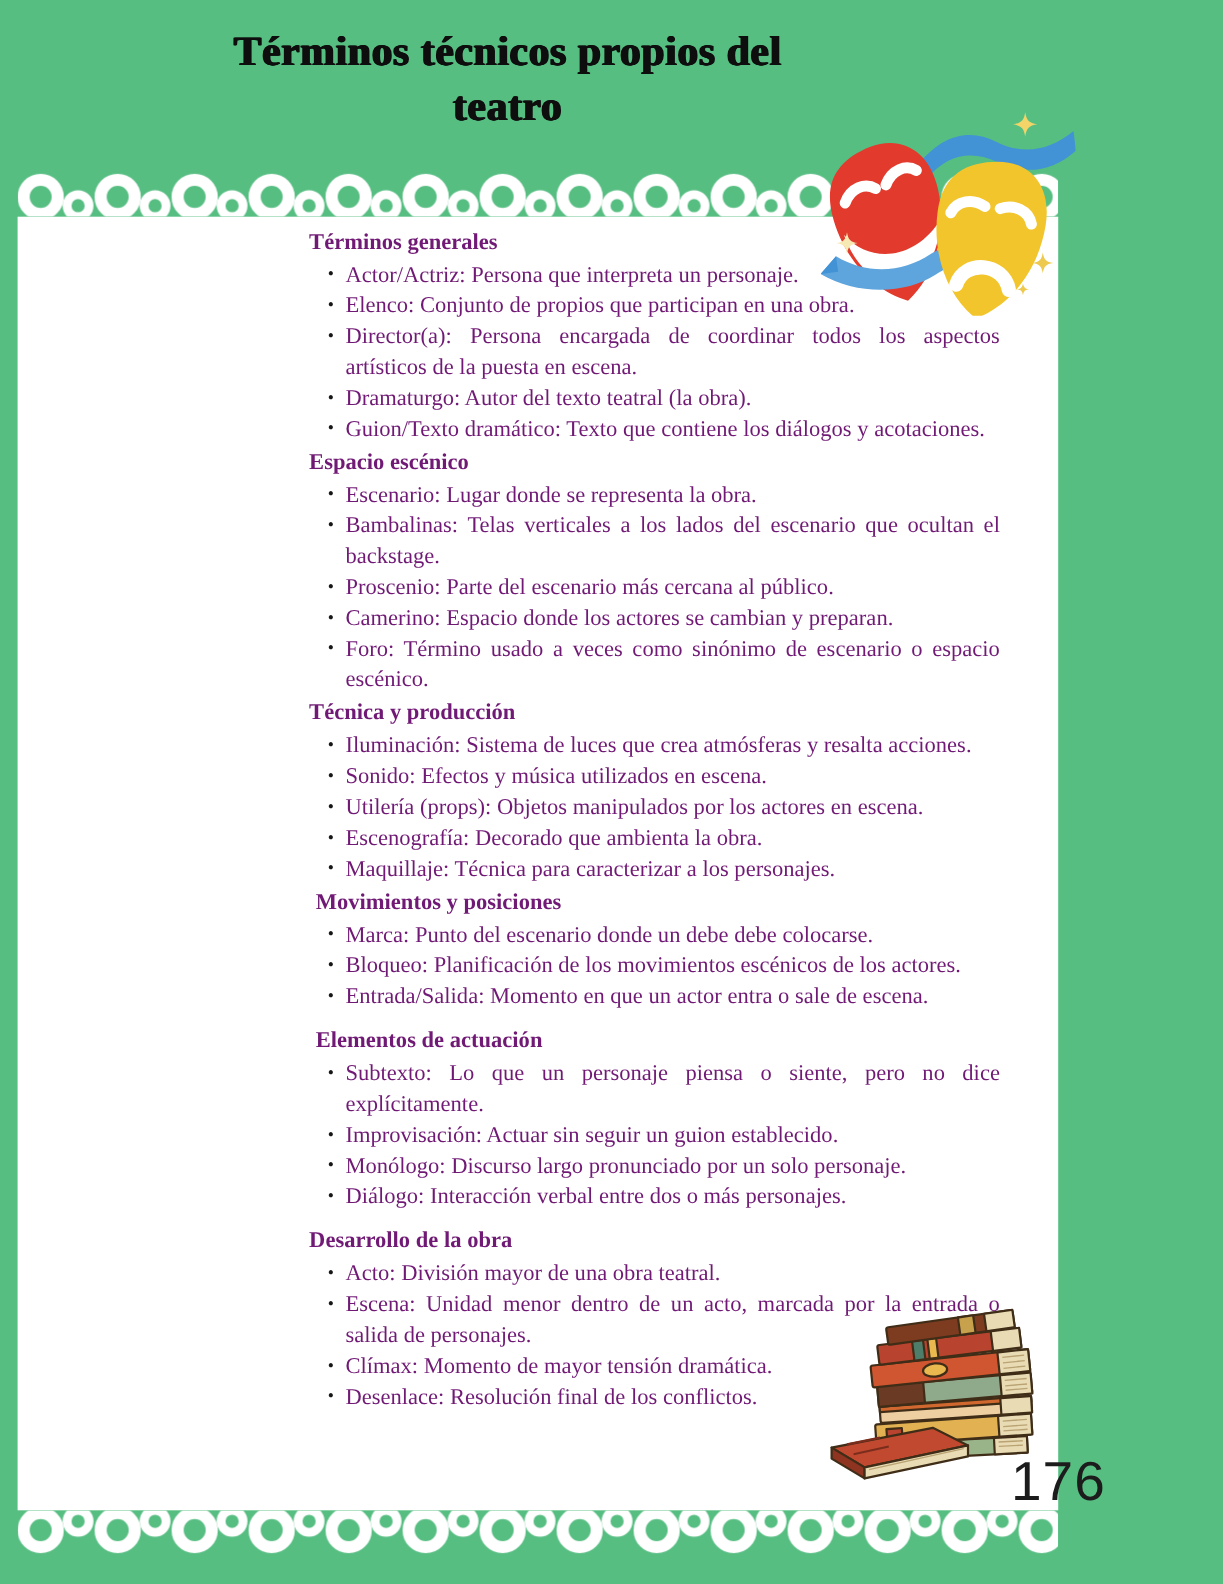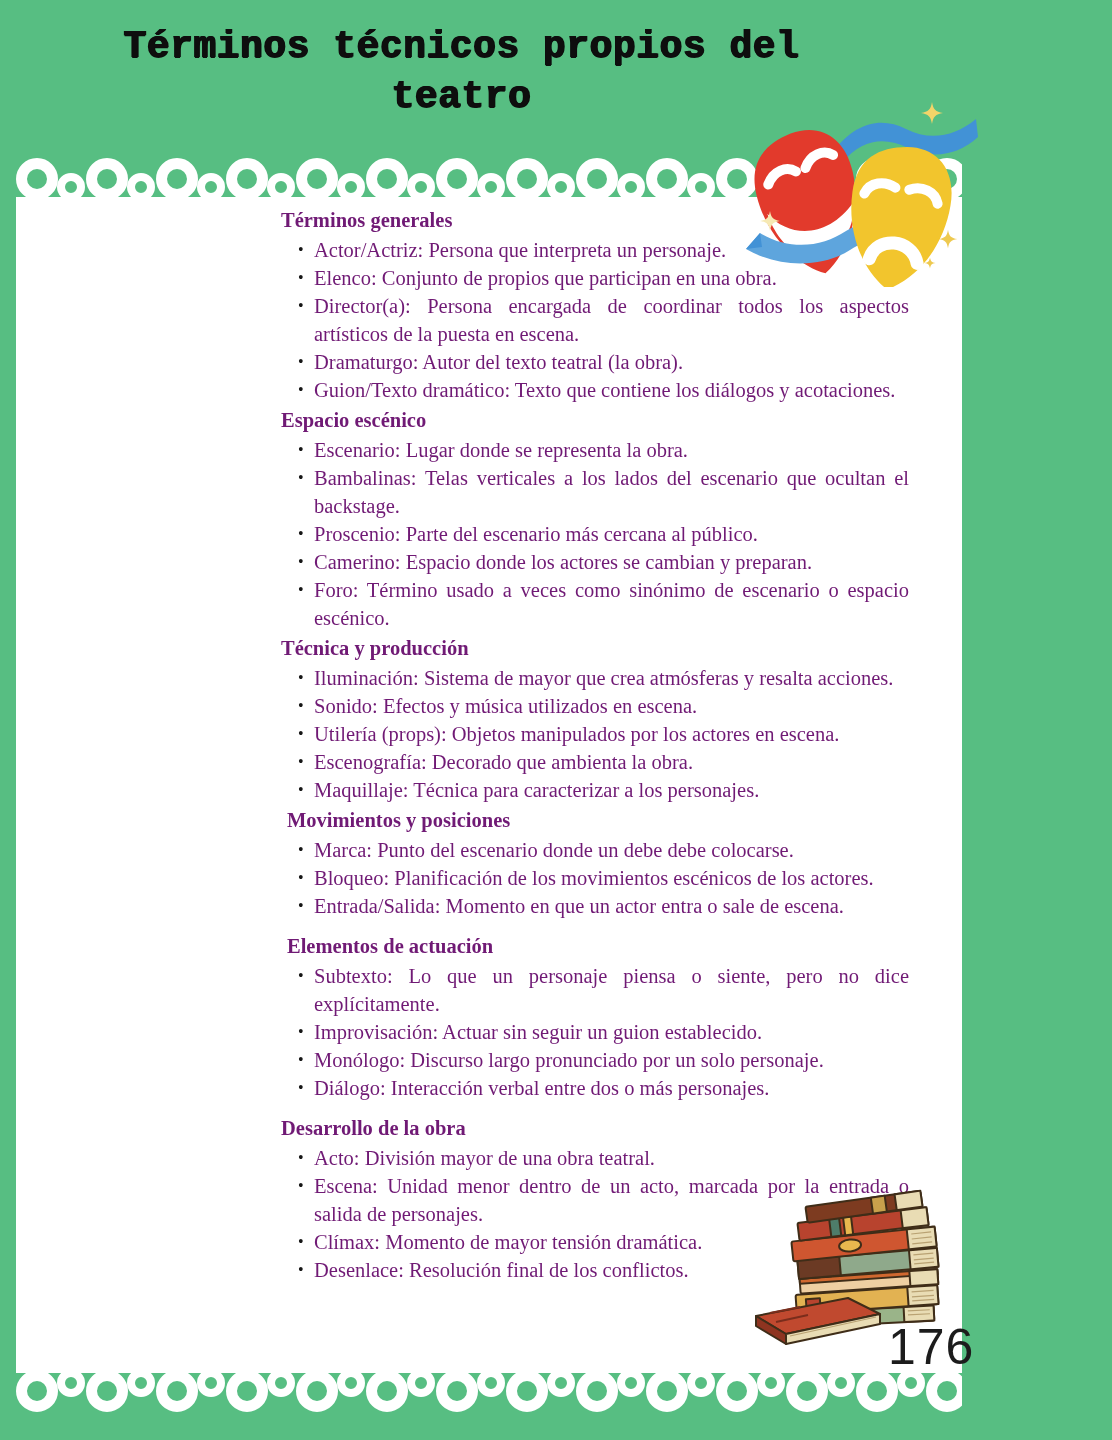--- a/index.html
+++ b/index.html
@@ -13,21 +13,21 @@
     position:absolute;left:16px;top:197px;width:946px;height:1176px;
     background:#ffffff;
   }
   .lace{position:absolute;left:16px;width:946px;height:48px;display:block;}
   .lace-top{top:149px;}
   .lace-bottom{top:1373px;}
   
   .title{
     position:absolute;top:22px;left:0;width:923px;
     text-align:center;color:#0e0e0e;
-    font-family:Liberation Mono, monospace;font-weight:bold;
+    font-family:Liberation Serif, serif;font-weight:bold;
     font-size:38px;line-height:50px;letter-spacing:.5px;
     text-shadow:.8px 0 currentColor,-.8px 0 currentColor,0 .5px currentColor;
   }
   
   .content{
     position:absolute;left:281px;top:206px;width:628px;color:#161616;
   }
   .sec{margin:0 0 2px 0;}
   .sec.gap{margin-bottom:12px;}
   .sec h3{
@@ -38,21 +38,21 @@
   .sec ul{margin:2px 0 0 0;padding:0 0 0 33px;list-style:none;}
   .sec li{
     position:relative;font-size:20.5px;line-height:28px;
     text-align:justify;color:#701a75;
   }
   .sec li::before{
     content:"\2022";position:absolute;left:-16px;top:0;
     font-size:16px;line-height:28px;color:#161616;
   }
   .pagenum{
-    position:absolute;left:888px;top:1322px;width:76px;text-align:left;
+    position:absolute;left:919px;top:1322px;width:76px;text-align:left;
     font-family:"Liberation Sans", sans-serif;font-size:50px;line-height:50px;
     font-weight:400;color:#1c1c1c;letter-spacing:1px;z-index:6;
   }
   .masks{position:absolute;left:746px;top:99px;width:232px;height:188px;z-index:5;}
   .books{position:absolute;left:750px;top:1186px;width:218px;height:164px;z-index:5;}
 </style>
 </head>
 <body>
 
 <div class="title">
@@ -133,21 +133,21 @@
       <li>Bambalinas: Telas verticales a los lados del escenario que ocultan el backstage.</li>
       <li>Proscenio: Parte del escenario más cercana al público.</li>
       <li>Camerino: Espacio donde los actores se cambian y preparan.</li>
       <li>Foro: Término usado a veces como sinónimo de escenario o espacio escénico.</li>
     </ul>
   </section>
 
   <section class="sec">
     <h3>Técnica y producción</h3>
     <ul>
-      <li>Iluminación: Sistema de mayor que crea atmósferas y resalta acciones.</li>
+      <li>Iluminación: Sistema de luces que crea atmósferas y resalta acciones.</li>
       <li>Sonido: Efectos y música utilizados en escena.</li>
       <li>Utilería (props): Objetos manipulados por los actores en escena.</li>
       <li>Escenografía: Decorado que ambienta la obra.</li>
       <li>Maquillaje: Técnica para caracterizar a los personajes.</li>
     </ul>
   </section>
 
   <section class="sec ind gap">
     <h3>Movimientos y posiciones</h3>
     <ul>

